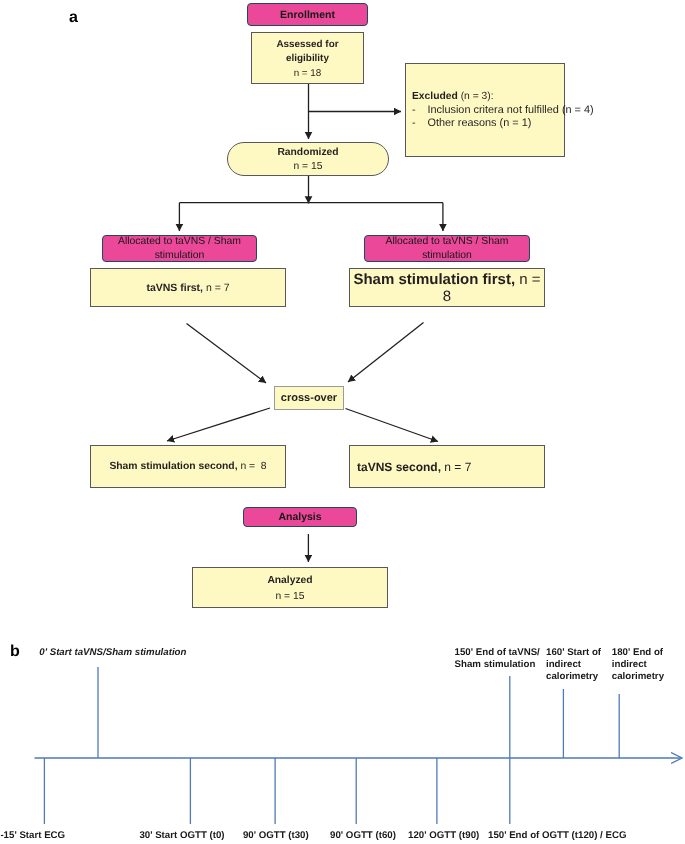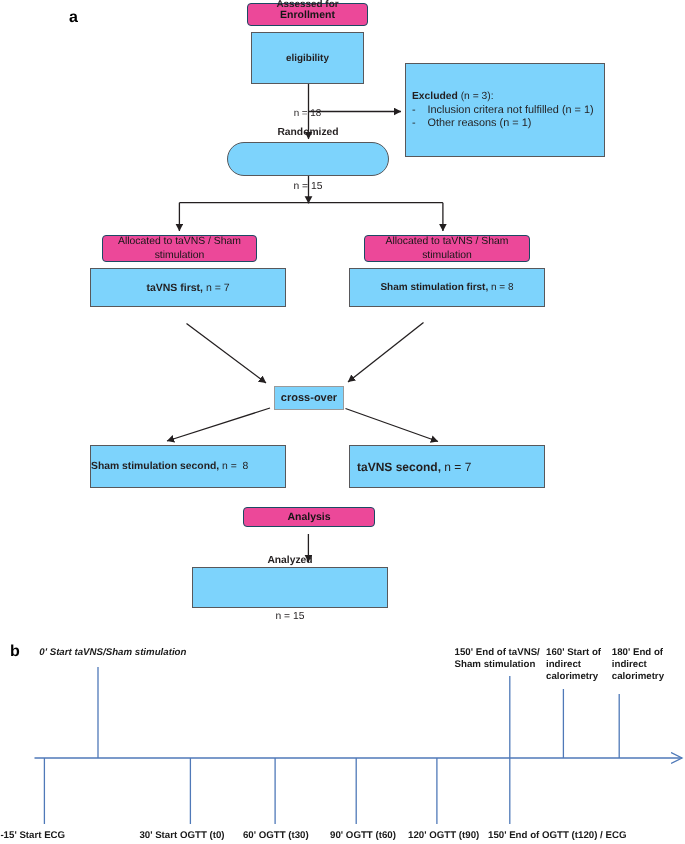--- a/index.html
+++ b/index.html
@@ -4,21 +4,21 @@
 <title>Figure</title>
 <style>
   html,body{margin:0;padding:0;background:#ffffff;}
   body{width:685px;height:844px;overflow:hidden;
        font-family:"Liberation Sans",sans-serif;color:#231f20;
        -webkit-font-smoothing:antialiased;text-rendering:geometricPrecision;}
   #fig{position:relative;width:685px;height:844px;}
   .panel-letter{position:absolute;font-weight:bold;font-size:16px;line-height:1;color:#000;}
   .box{position:absolute;box-sizing:border-box;display:flex;flex-direction:column;
        align-items:center;justify-content:center;text-align:center;}
-  .wbox{background:#7dd3fc;border:1.2px solid #58585b;gap:40px;}
+  .wbox{background:#fef9c3;border:1.2px solid #58585b;}
   .bbox{background:#ec4899;border:1.3px solid #1b4a63;border-radius:4px;color:#161616;}
   .l{display:block;}
   svg.overlay{position:absolute;left:0;top:0;width:685px;height:844px;overflow:visible;}
   .tl{position:absolute;font-size:9.7px;font-weight:bold;white-space:nowrap;color:#1a1a1a;line-height:12.2px;}
 </style>
 </head>
 <body>
 
 <div id="fig">
 
@@ -28,26 +28,26 @@
   <div class="box bbox" style="left:247px;top:3px;width:121px;height:23px;font-size:10.5px;font-weight:bold;">
     <span class="l">Enrollment</span>
   </div>
 
   <div class="box wbox" style="left:251px;top:32px;width:113px;height:52px;font-size:9.9px;line-height:14.2px;padding-top:3px;box-sizing:border-box;">
     <span class="l" style="font-weight:bold;">Assessed for</span>
     <span class="l" style="font-weight:bold;">eligibility</span>
     <span class="l">n = 18</span>
   </div>
 
-  <div class="wbox" style="position:absolute;left:405px;top:63px;width:200px;height:94px;box-sizing:border-box;">
+  <div class="wbox" style="position:absolute;left:405px;top:63px;width:160px;height:94px;box-sizing:border-box;">
     <div style="position:absolute;left:6px;top:26px;font-size:10.3px;line-height:13.7px;white-space:nowrap;">
       <div><b>Excluded</b><span> (n = 3):</span></div>
       <div style="display:flex;font-size:10.9px;">
         <span style="width:15.5px;">-</span>
-        <span>Inclusion critera not fulfilled (n = 1)</span>
+        <span>Inclusion critera not fulfilled (n = 4)</span>
       </div>
       <div style="display:flex;font-size:10.9px;">
         <span style="width:15.5px;">-</span>
         <span>Other reasons (n = 1)</span>
       </div>
     </div>
   </div>
 
   <div class="box wbox" style="left:227px;top:142px;width:162px;height:34px;border-radius:17px;font-size:10.3px;line-height:14.2px;padding-top:2px;box-sizing:border-box;">
     <span class="l" style="font-weight:bold;">Randomized</span>
@@ -61,36 +61,36 @@
 
   <div class="box bbox" style="left:364px;top:235px;width:166px;height:27px;font-size:10.4px;line-height:13.5px;">
     <span class="l">Allocated to taVNS / Sham</span>
     <span class="l">stimulation</span>
   </div>
 
   <div class="box wbox" style="left:90px;top:268px;width:196px;height:39px;font-size:10.5px;">
     <span class="l"><b>taVNS first,</b><span> n = 7</span></span>
   </div>
 
-  <div class="box wbox" style="left:349px;top:268px;width:196px;height:39px;font-size:10px;">
+  <div class="box wbox" style="left:349px;top:268px;width:196px;height:39px;font-size:15px;">
     <span class="l"><b>Sham stimulation first,</b><span> n = 8</span></span>
   </div>
 
   <div class="box wbox" style="left:274px;top:386px;width:70px;height:24px;font-size:11px;font-weight:bold;border-width:1px;border-color:#9a9a9a;">
     <span class="l">cross-over</span>
   </div>
 
-  <div class="box wbox" style="left:90px;top:445px;width:196px;height:43px;font-size:10.35px;align-items:flex-start;">
+  <div class="box wbox" style="left:90px;top:445px;width:196px;height:43px;font-size:10.35px;align-items:center;">
     <span class="l"><b>Sham stimulation second,</b><span style="white-space:pre;"> n =  8</span></span>
   </div>
   <div class="box wbox" style="left:349px;top:445px;width:196px;height:43px;font-size:12px;align-items:flex-start;padding-left:7px;">
     <span class="l"><b>taVNS second,</b><span> n = 7</span></span>
   </div>
 
-  <div class="box bbox" style="left:243px;top:507px;width:132px;height:20px;font-size:10.5px;font-weight:bold;">
+  <div class="box bbox" style="left:243px;top:507px;width:114px;height:20px;font-size:10.5px;font-weight:bold;">
     <span class="l">Analysis</span>
   </div>
 
   <div class="box wbox" style="left:192px;top:567px;width:196px;height:41px;font-size:10.3px;line-height:15.2px;padding-top:2px;box-sizing:border-box;">
     <span class="l" style="font-weight:bold;">Analyzed</span>
     <span class="l">n = 15</span>
   </div>
 
   <svg class="overlay" viewBox="0 0 685 844">
     <defs>
@@ -153,18 +153,18 @@
     <div>calorimetry</div>
   </div>
   <div class="tl tl-ab" style="left:611.8px;top:647px;">
     <div>180' End of</div>
     <div>indirect</div>
     <div>calorimetry</div>
   </div>
 
   <div class="tl tl-bl" style="left:0.4px;top:830px;">-15' Start ECG</div>
   <div class="tl tl-bl" style="left:139.4px;top:830px;">30' Start OGTT (t0)</div>
-  <div class="tl tl-bl" style="left:242.9px;top:830px;">60' OGTT (t30)</div>
+  <div class="tl tl-bl" style="left:242.9px;top:830px;">90' OGTT (t30)</div>
   <div class="tl tl-bl" style="left:330.1px;top:830px;">90' OGTT (t60)</div>
   <div class="tl tl-bl" style="left:408.1px;top:830px;">120' OGTT (t90)</div>
   <div class="tl tl-bl" style="left:488px;top:830px;">150' End of OGTT (t120) / ECG</div>
 
 </div>
 
 </body></html>

